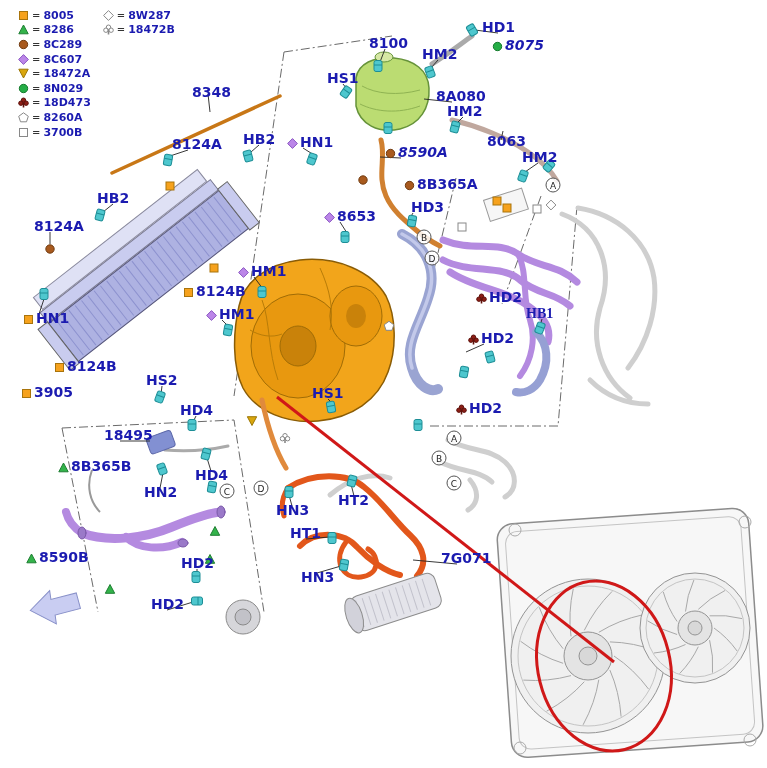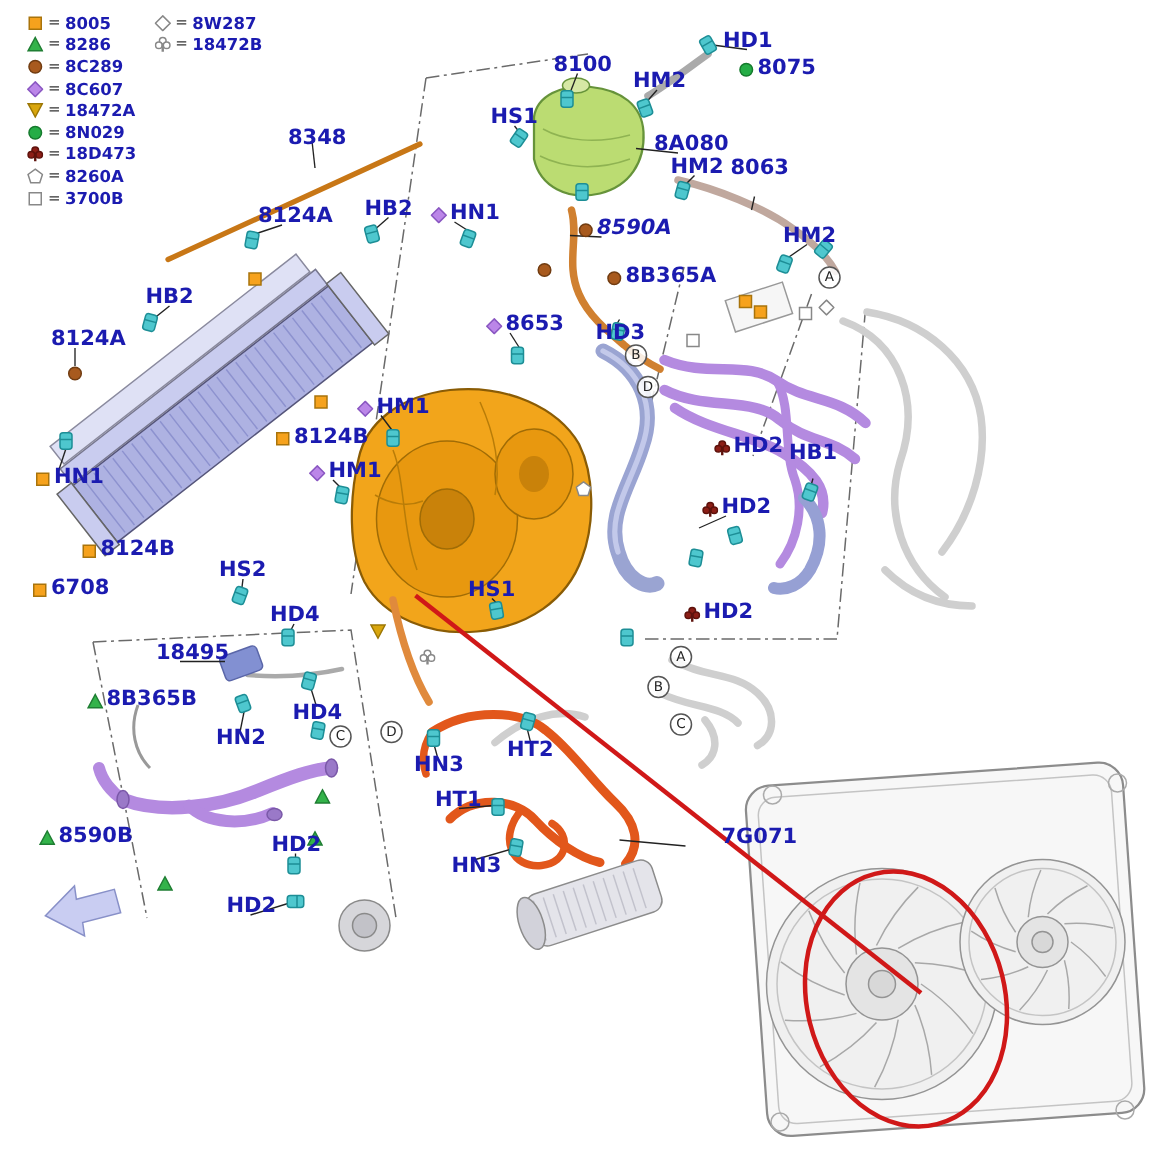--- a/index.html
+++ b/index.html
@@ -575,35 +575,35 @@
       </div>
       <div class="callout" style="left: 327px; top: 72px;">
         <span class="co-t">HS1</span>
       </div>
       <div class="callout" style="left: 422px; top: 48px;">
         <span class="co-t">HM2</span>
       </div>
       <div class="callout" style="left: 482px; top: 21px;">
         <span class="co-t">HD1</span>
       </div>
-      <div class="callout" style="left: 492px; top: 39px;">
+      <div class="callout" style="left: 492px; top: 39px; font-style: italic;">
         <svg class="mk-svg" width="11" height="11" viewBox="0 0 11 11">
           <g fill="#25ad46" stroke="#157a2d" stroke-width="1">
             <circle cx="5.5" cy="5.5" r="4.2"></circle>
           </g>
         </svg>
         <span class="co-t">8075</span>
       </div>
       <div class="callout" style="left: 436px; top: 90px;">
         <span class="co-t">8A080</span>
       </div>
       <div class="callout" style="left: 447px; top: 105px;">
         <span class="co-t">HM2</span>
       </div>
-      <div class="callout" style="left: 487px; top: 106px;">
+      <div class="callout" style="left: 487px; top: 135px;">
         <span class="co-t">8063</span>
       </div>
       <div class="callout" style="left: 522px; top: 151px;">
         <span class="co-t">HM2</span>
       </div>
       <div class="callout" style="left: 385px; top: 146px; font-style: italic;">
         <svg class="mk-svg" width="11" height="11" viewBox="0 0 11 11">
           <g fill="#a85a1e" stroke="#713c11" stroke-width="1">
             <circle cx="5.5" cy="5.5" r="4.2"></circle>
           </g>
@@ -611,21 +611,21 @@
         <span class="co-t">8590A</span>
       </div>
       <div class="callout" style="left: 404px; top: 178px;">
         <svg class="mk-svg" width="11" height="11" viewBox="0 0 11 11">
           <g fill="#a85a1e" stroke="#713c11" stroke-width="1">
             <circle cx="5.5" cy="5.5" r="4.2"></circle>
           </g>
         </svg>
         <span class="co-t">8B365A</span>
       </div>
-      <div class="callout" style="left: 397px; top: 201px; margin-top: 15px;">
+      <div class="callout" style="left: 411px; top: 201px;">
         <span class="co-t">HD3</span>
       </div>
       <div class="callout" style="left: 324px; top: 210px;">
         <svg class="mk-svg" width="11" height="11" viewBox="0 0 11 11">
           <g fill="#bb86e8" stroke="#8a57c2" stroke-width="1">
             <polygon points="5.5,0.6 10.4,5.5 5.5,10.4 0.6,5.5"></polygon>
           </g>
         </svg>
         <span class="co-t">8653</span>
       </div>
@@ -674,21 +674,21 @@
           </g>
         </svg>
         <span class="co-t">8124B</span>
       </div>
       <div class="callout" style="left: 21px; top: 386px;">
         <svg class="mk-svg" width="11" height="11" viewBox="0 0 11 11">
           <g fill="#f6a21d" stroke="#a9740c" stroke-width="1">
             <rect x="1.5" y="1.5" width="8" height="8"></rect>
           </g>
         </svg>
-        <span class="co-t">6708</span>
+        <span class="co-t">3905</span>
       </div>
       <div class="callout" style="left: 146px; top: 374px;">
         <span class="co-t">HS2</span>
       </div>
       <div class="callout" style="left: 312px; top: 387px;">
         <span class="co-t">HS1</span>
       </div>
       <div class="callout" style="left: 180px; top: 404px;">
         <span class="co-t">HD4</span>
       </div>
@@ -728,35 +728,35 @@
       </div>
       <div class="callout" style="left: 338px; top: 494px;">
         <span class="co-t">HT2</span>
       </div>
       <div class="callout" style="left: 290px; top: 527px;">
         <span class="co-t">HT1</span>
       </div>
       <div class="callout" style="left: 301px; top: 571px;">
         <span class="co-t">HN3</span>
       </div>
-      <div class="callout" style="left: 441px; top: 552px; margin-left: 40px;">
+      <div class="callout" style="left: 441px; top: 552px;">
         <span class="co-t">7G071</span>
       </div>
       <div class="callout" style="left: 476px; top: 291px;">
         <svg class="mk-svg" width="11" height="11" viewBox="0 0 11 11">
           <g fill="#8c1e16" stroke="#5e120c" stroke-width="1">
             <circle cx="5.5" cy="3.2" r="2.2"></circle>
             <circle cx="2.9" cy="6.2" r="2.2"></circle>
             <circle cx="8.1" cy="6.2" r="2.2"></circle>
             <path d="M5.5,5.5 L5.5,10.5" fill="none" stroke-width="1.6"></path>
           </g>
         </svg>
         <span class="co-t">HD2</span>
       </div>
-      <div class="callout" style="left: 526px; top: 296px;">
+      <div class="callout" style="left: 526px; top: 307px; font-family: Liberation Serif, serif;">
         <span class="co-t">HB1</span>
       </div>
       <div class="callout" style="left: 468px; top: 332px;">
         <svg class="mk-svg" width="11" height="11" viewBox="0 0 11 11">
           <g fill="#8c1e16" stroke="#5e120c" stroke-width="1">
             <circle cx="5.5" cy="3.2" r="2.2"></circle>
             <circle cx="2.9" cy="6.2" r="2.2"></circle>
             <circle cx="8.1" cy="6.2" r="2.2"></circle>
             <path d="M5.5,5.5 L5.5,10.5" fill="none" stroke-width="1.6"></path>
           </g>

